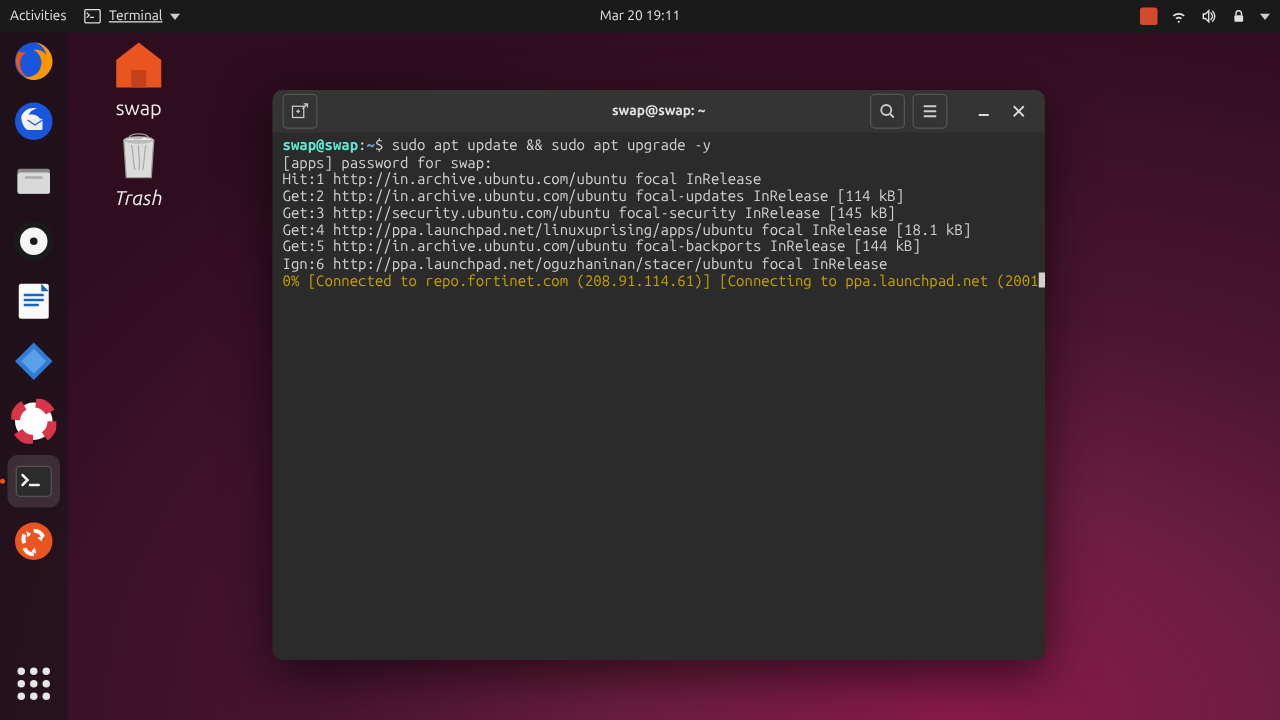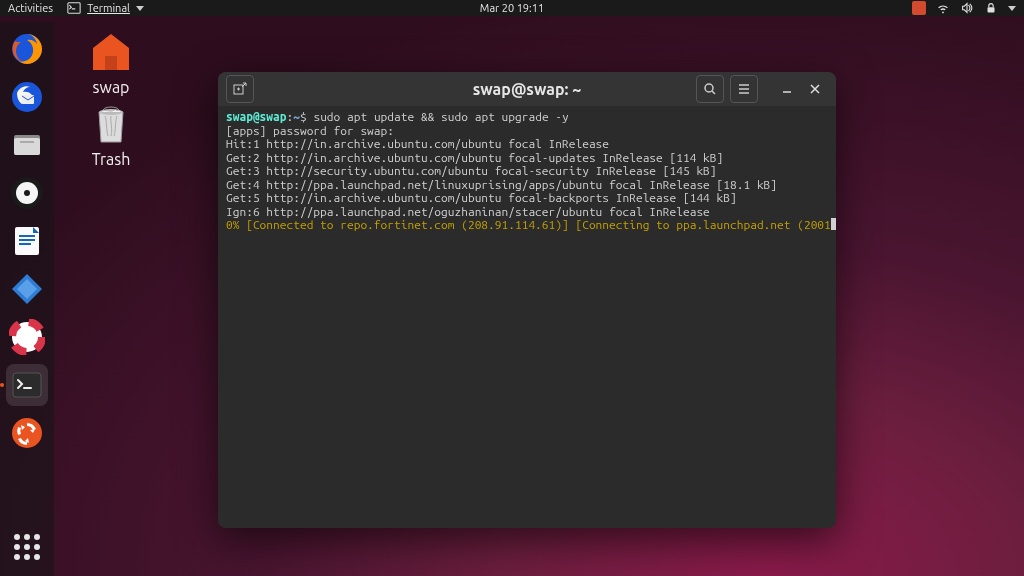--- a/index.html
+++ b/index.html
@@ -3,21 +3,21 @@
 <meta charset="utf-8">
 <style>
   * { margin: 0; padding: 0; box-sizing: border-box; }
   html, body { width: 1024px; height: 576px; overflow: hidden; font-family: Ubuntu, "Segoe UI", sans-serif; }
   body {
     background: radial-gradient(ellipse 900px 600px at 75% 100%, #8a1a4a 0%, #6b1e3e 30%, #4a1530 55%, #2e0d1e 100%);
     position: relative;
   }
   
   .topbar {
-    position: absolute; top: 0; left: 0; right: 0; height: 16px;
+    position: absolute; top: 0; left: 0; right: 0; height: 26px;
     background: #1a1a1a; color: #e6e6e6; font-size: 11px;
     display: flex; align-items: center; padding: 0 8px;
     z-index: 50;
   }
   .topbar .left { display: flex; align-items: center; gap: 14px; }
   .topbar .center { position: absolute; left: 50%; transform: translateX(-50%); }
   .topbar .right { margin-left: auto; display: flex; align-items: center; gap: 10px; }
   .topbar .appmenu { display: flex; align-items: center; gap: 6px; text-decoration: underline; }
   .topbar svg { display: block; }
   .tri-down { width:0; height:0; border-left:4px solid transparent; border-right:4px solid transparent; border-top:5px solid #ccc; }
@@ -58,21 +58,21 @@
 
   
   .terminal-window {
     position: absolute; left: 218px; top: 72px; width: 618px; height: 456px;
     background: #2c2c2c; border-radius: 8px; overflow: hidden;
     box-shadow: 0 12px 40px rgba(0,0,0,0.6);
     display:flex; flex-direction:column; z-index: 60;
   }
   .term-titlebar {
     height: 34px; background: #343434; display:flex; align-items:center;
-    padding: 12px 8px; gap:6px; color:#e6e6e6; font-size:16px; font-weight:600;
+    padding: 12px 8px; gap:6px; color:#e6e6e6; font-size:11px; font-weight:600;
     position:relative;
   }
   .term-titlebar .title { position:absolute; left:50%; transform:translateX(-50%); }
   .tb-right { margin-left:auto; display:flex; align-items:center; gap:2px; }
   .tb-iconbtn {
     width:28px; height:28px; border:1px solid #555; border-radius:4px;
     display:flex; align-items:center; justify-content:center; margin-right:4px;
   }
   .win-ctrl { width:26px; height:26px; display:flex; align-items:center; justify-content:center; color:#ddd; border-radius:4px; }
 
@@ -208,21 +208,21 @@
 
 <div class="desktop-icon" style="left:76px; top:28px;">
   <div class="icon-box">
     <svg viewBox="0 0 48 48">
         <path d="M6 20L24 6l18 14v22H6z" fill="#e95420"></path>
         <rect x="18" y="28" width="12" height="14" fill="#c4411a"></rect>
       </svg>
   </div>
   <div>swap</div>
 </div>
-<div class="desktop-icon" style="left:76px; top:100px;">
+<div class="desktop-icon" style="left:76px; top:100px;font-style:italic;">
   <div class="icon-box">
     <svg viewBox="0 0 48 48">
         <path d="M12 12h24l-2 30H14z" fill="#dcdcdc" stroke="#999"></path>
         <ellipse cx="24" cy="12" rx="12" ry="3" fill="#bbb"></ellipse>
         <path d="M16 10c2-4 14-4 16 0" stroke="#999" fill="none"></path>
         <path d="M18 16c2 4 1 14 3 20M24 16c-1 5 2 14 0 20M30 16c-2 4-1 14-3 20" stroke="#aaa" fill="none"></path>
         <path d="M14 12c4-3 10 2 14-2 3 2 5 0 6 2" fill="#fff" opacity="0.8"></path>
       </svg>
   </div>
   <div>Trash</div>

